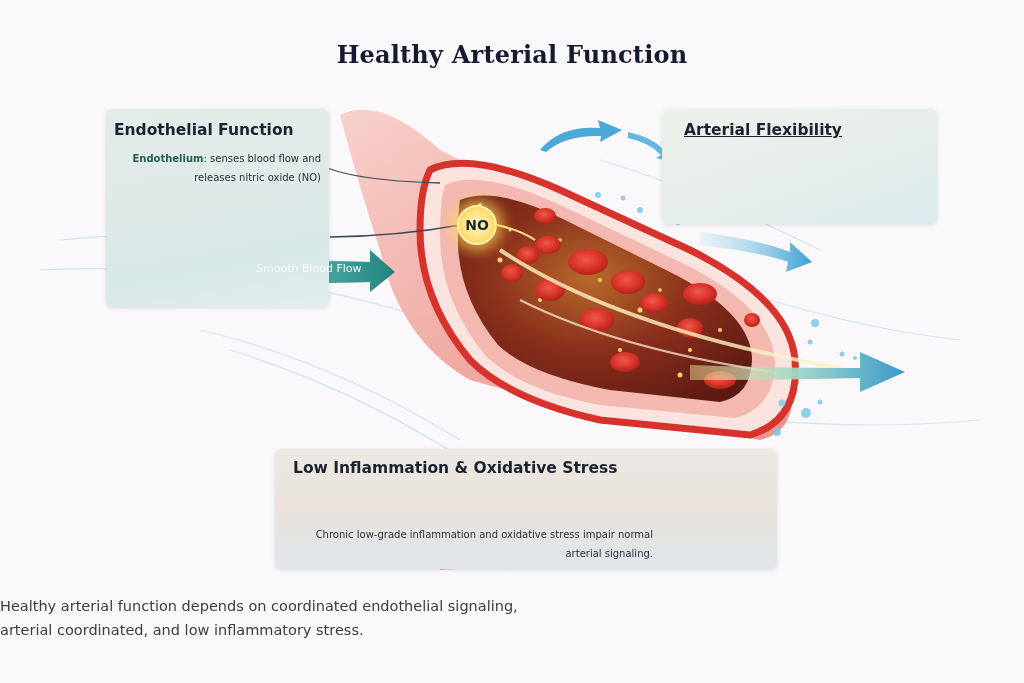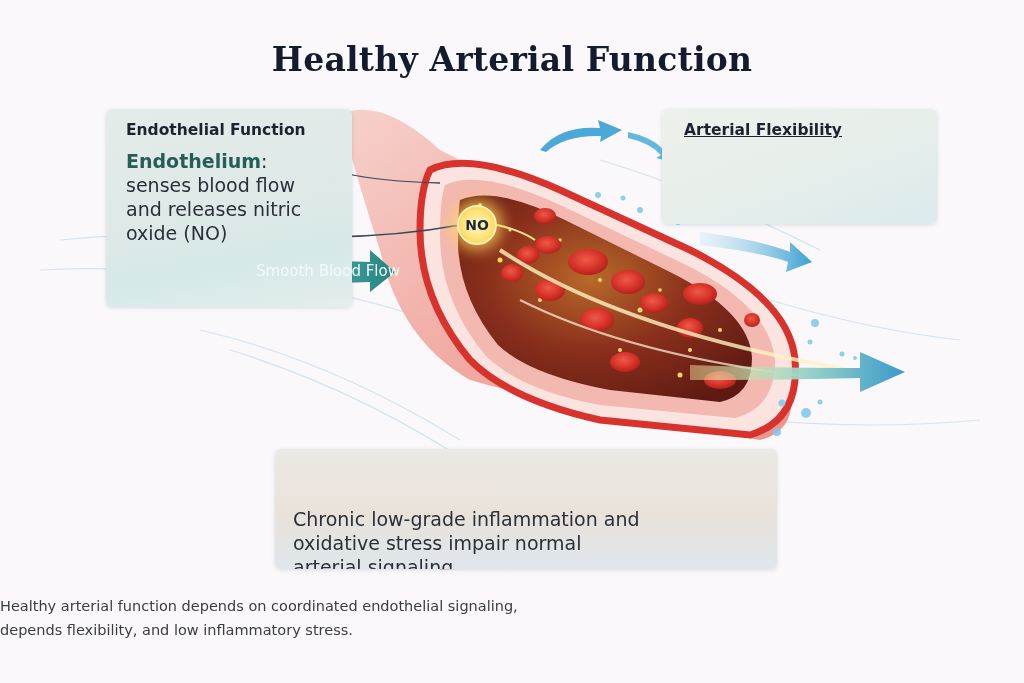--- a/index.html
+++ b/index.html
@@ -8,45 +8,46 @@
       background: #faf8fa;
       font-family: "DejaVu Sans", sans-serif;
       position: relative;
       color: #1f2430;
     }
     .stage { position: absolute; left: 0; top: 0; width: 1024px; height: 683px; }
     .title {
       position: absolute; left: 0; right: 0; top: 40px;
       text-align: center;
       font-family: "DejaVu Serif", serif;
-      font-weight: bold; font-size: 33px;
+      font-weight: bold; font-size: 24px;
       color: #141b2e;
       letter-spacing: 0.2px;
     }
     .card {
       position: absolute;
       border-radius: 6px;
       box-shadow: 0 1px 4px rgba(80,90,110,0.18);
       overflow: hidden;
     }
     .card h2 {
       font-family: "DejaVu Sans", sans-serif;
       font-weight: bold; font-size: 15.5px;
       color: #1d2230;
       position: relative;
     }
     .card p {
-      font-size: 19px; line-height: 24px;
+      font-size: 10px; line-height: 19px;
       color: #2a2f3a;
       position: relative;
+      text-align: right;
     }
     .card-endo {
-      left: 106px; top: 109px; width: 246px; height: 198px;
+      left: 106px; top: 109px; width: 223px; height: 198px;
       background: linear-gradient(170deg, #e3ece9 0%, #dfe9e7 45%, #d6e8e8 75%, #e4eeee 100%);
-      padding: 12px 20px;
+      padding: 12px 8px;
     }
     .card-endo h2 { margin-bottom: 10px; }
     .card-endo .hl { color: #245e57; font-weight: bold; }
     .card-flex {
       left: 662px; top: 109px; width: 275px; height: 115px;
       background: linear-gradient(160deg, #eef1ec 0%, #e6eeea 50%, #dcebee 100%);
       padding: 12px 22px;
     }
     .card-flex h2 { margin-bottom: 6px; text-decoration: underline; }
     .card-inflam {
@@ -56,21 +57,21 @@
     }
     .card-inflam h2 { margin-bottom: 4px; }
     .footer {
       position: absolute; left: 0; right: 0; top: 594px;
       text-align: left;
       font-size: 14.5px; line-height: 24px;
       color: #3a3d44;
     }
     .flow-label {
       position: absolute; left: 256px; top: 262px;
-      font-size: 15px; color: #f2fbfa;
+      font-size: 11px; color: #f2fbfa;
     }
     .no-badge {
       position: absolute; left: 457px; top: 205px;
       width: 40px; height: 40px; border-radius: 50%;
       background: radial-gradient(circle, #fff7c8 0%, #ffe27a 55%, #f3c33c 100%);
       border: 2px solid #fff3b0;
       box-shadow: 0 0 14px 6px rgba(255,214,90,0.7);
       display: flex; align-items: center; justify-content: center;
       font-weight: bold; font-size: 14px; color: #1b2a3a; text-align: right;
     }
@@ -235,20 +236,21 @@
 
   <div class="flow-label">Smooth Blood Flow</div>
 
   <div class="card card-flex">
     <h2>Arterial Flexibility</h2>
   </div>
 
   <div class="no-badge">NO</div>
 
   <div class="card card-inflam">
+    <h2>Low Inflammation &amp; Oxidative Stress</h2>
     <p style="width:360px;margin-top:48px;">Chronic low-grade inflammation and oxidative stress impair normal arterial signaling.</p>
   </div>
 
   <div class="footer">
     <div>Healthy arterial function depends on coordinated endothelial signaling,</div>
-    <div>depends flexibility, and low inflammatory stress.</div>
+    <div>arterial coordinated, and low inflammatory stress.</div>
   </div>
 </div>
 
 </body></html>

